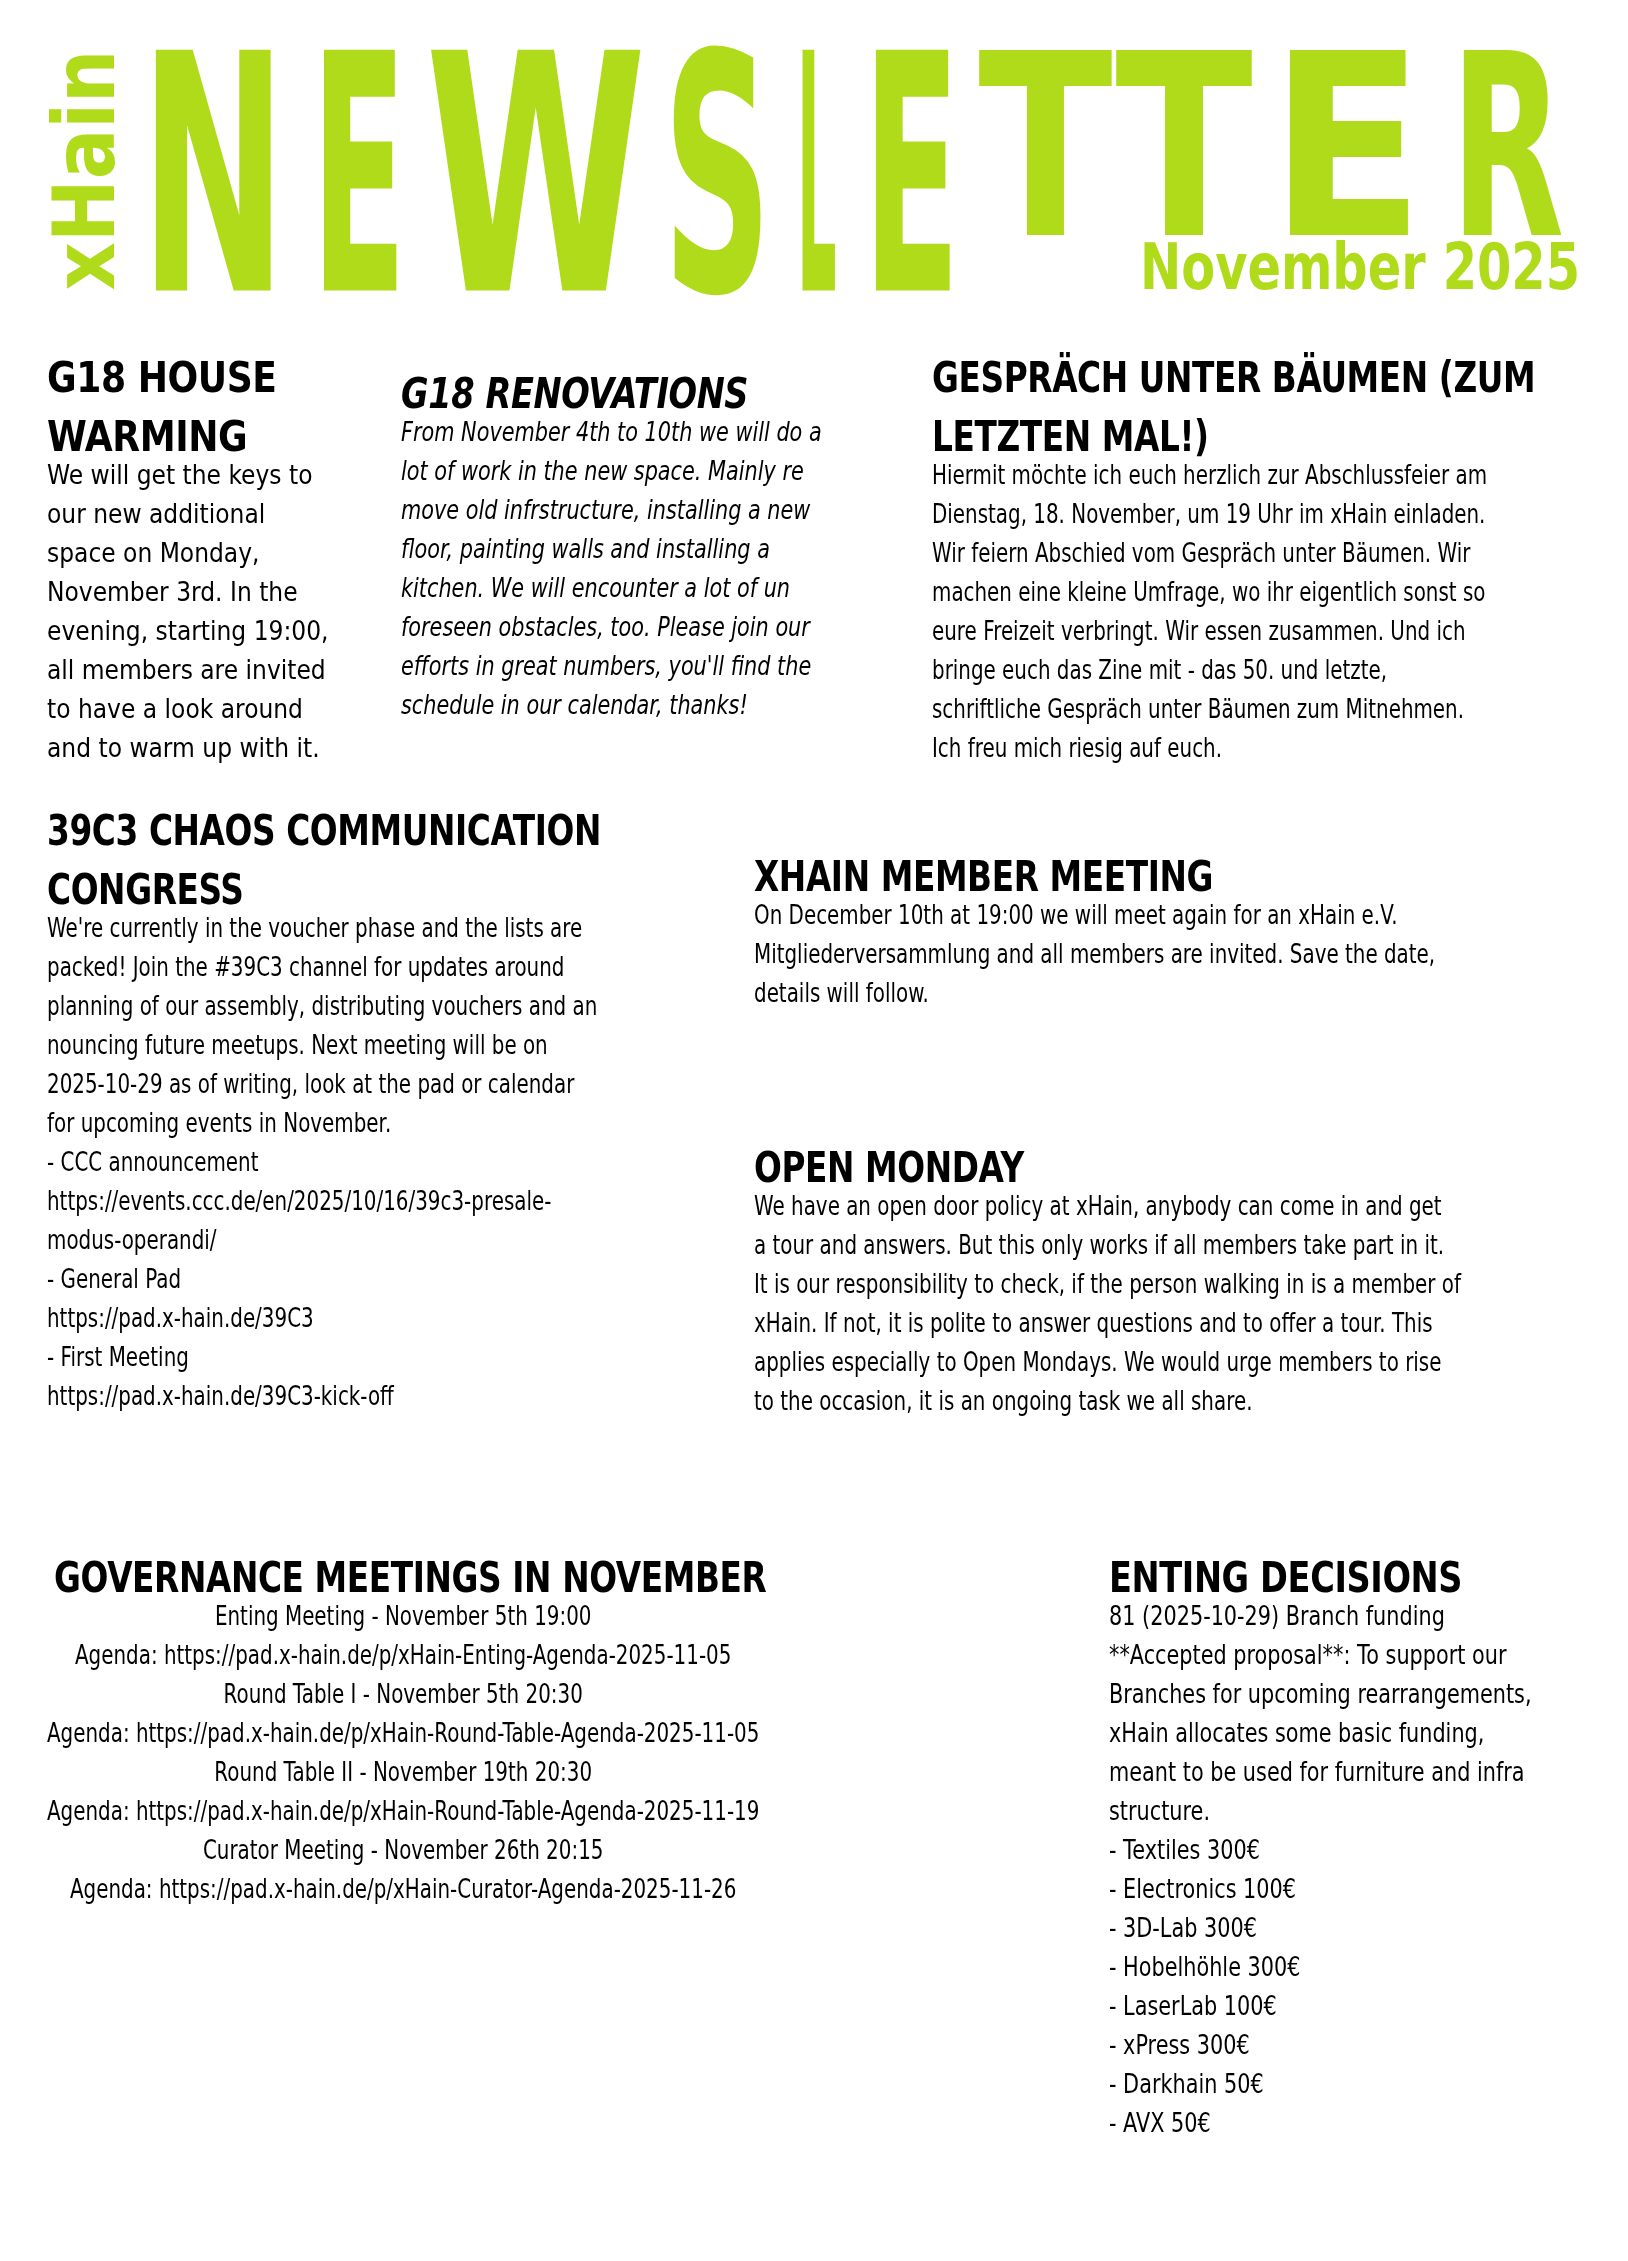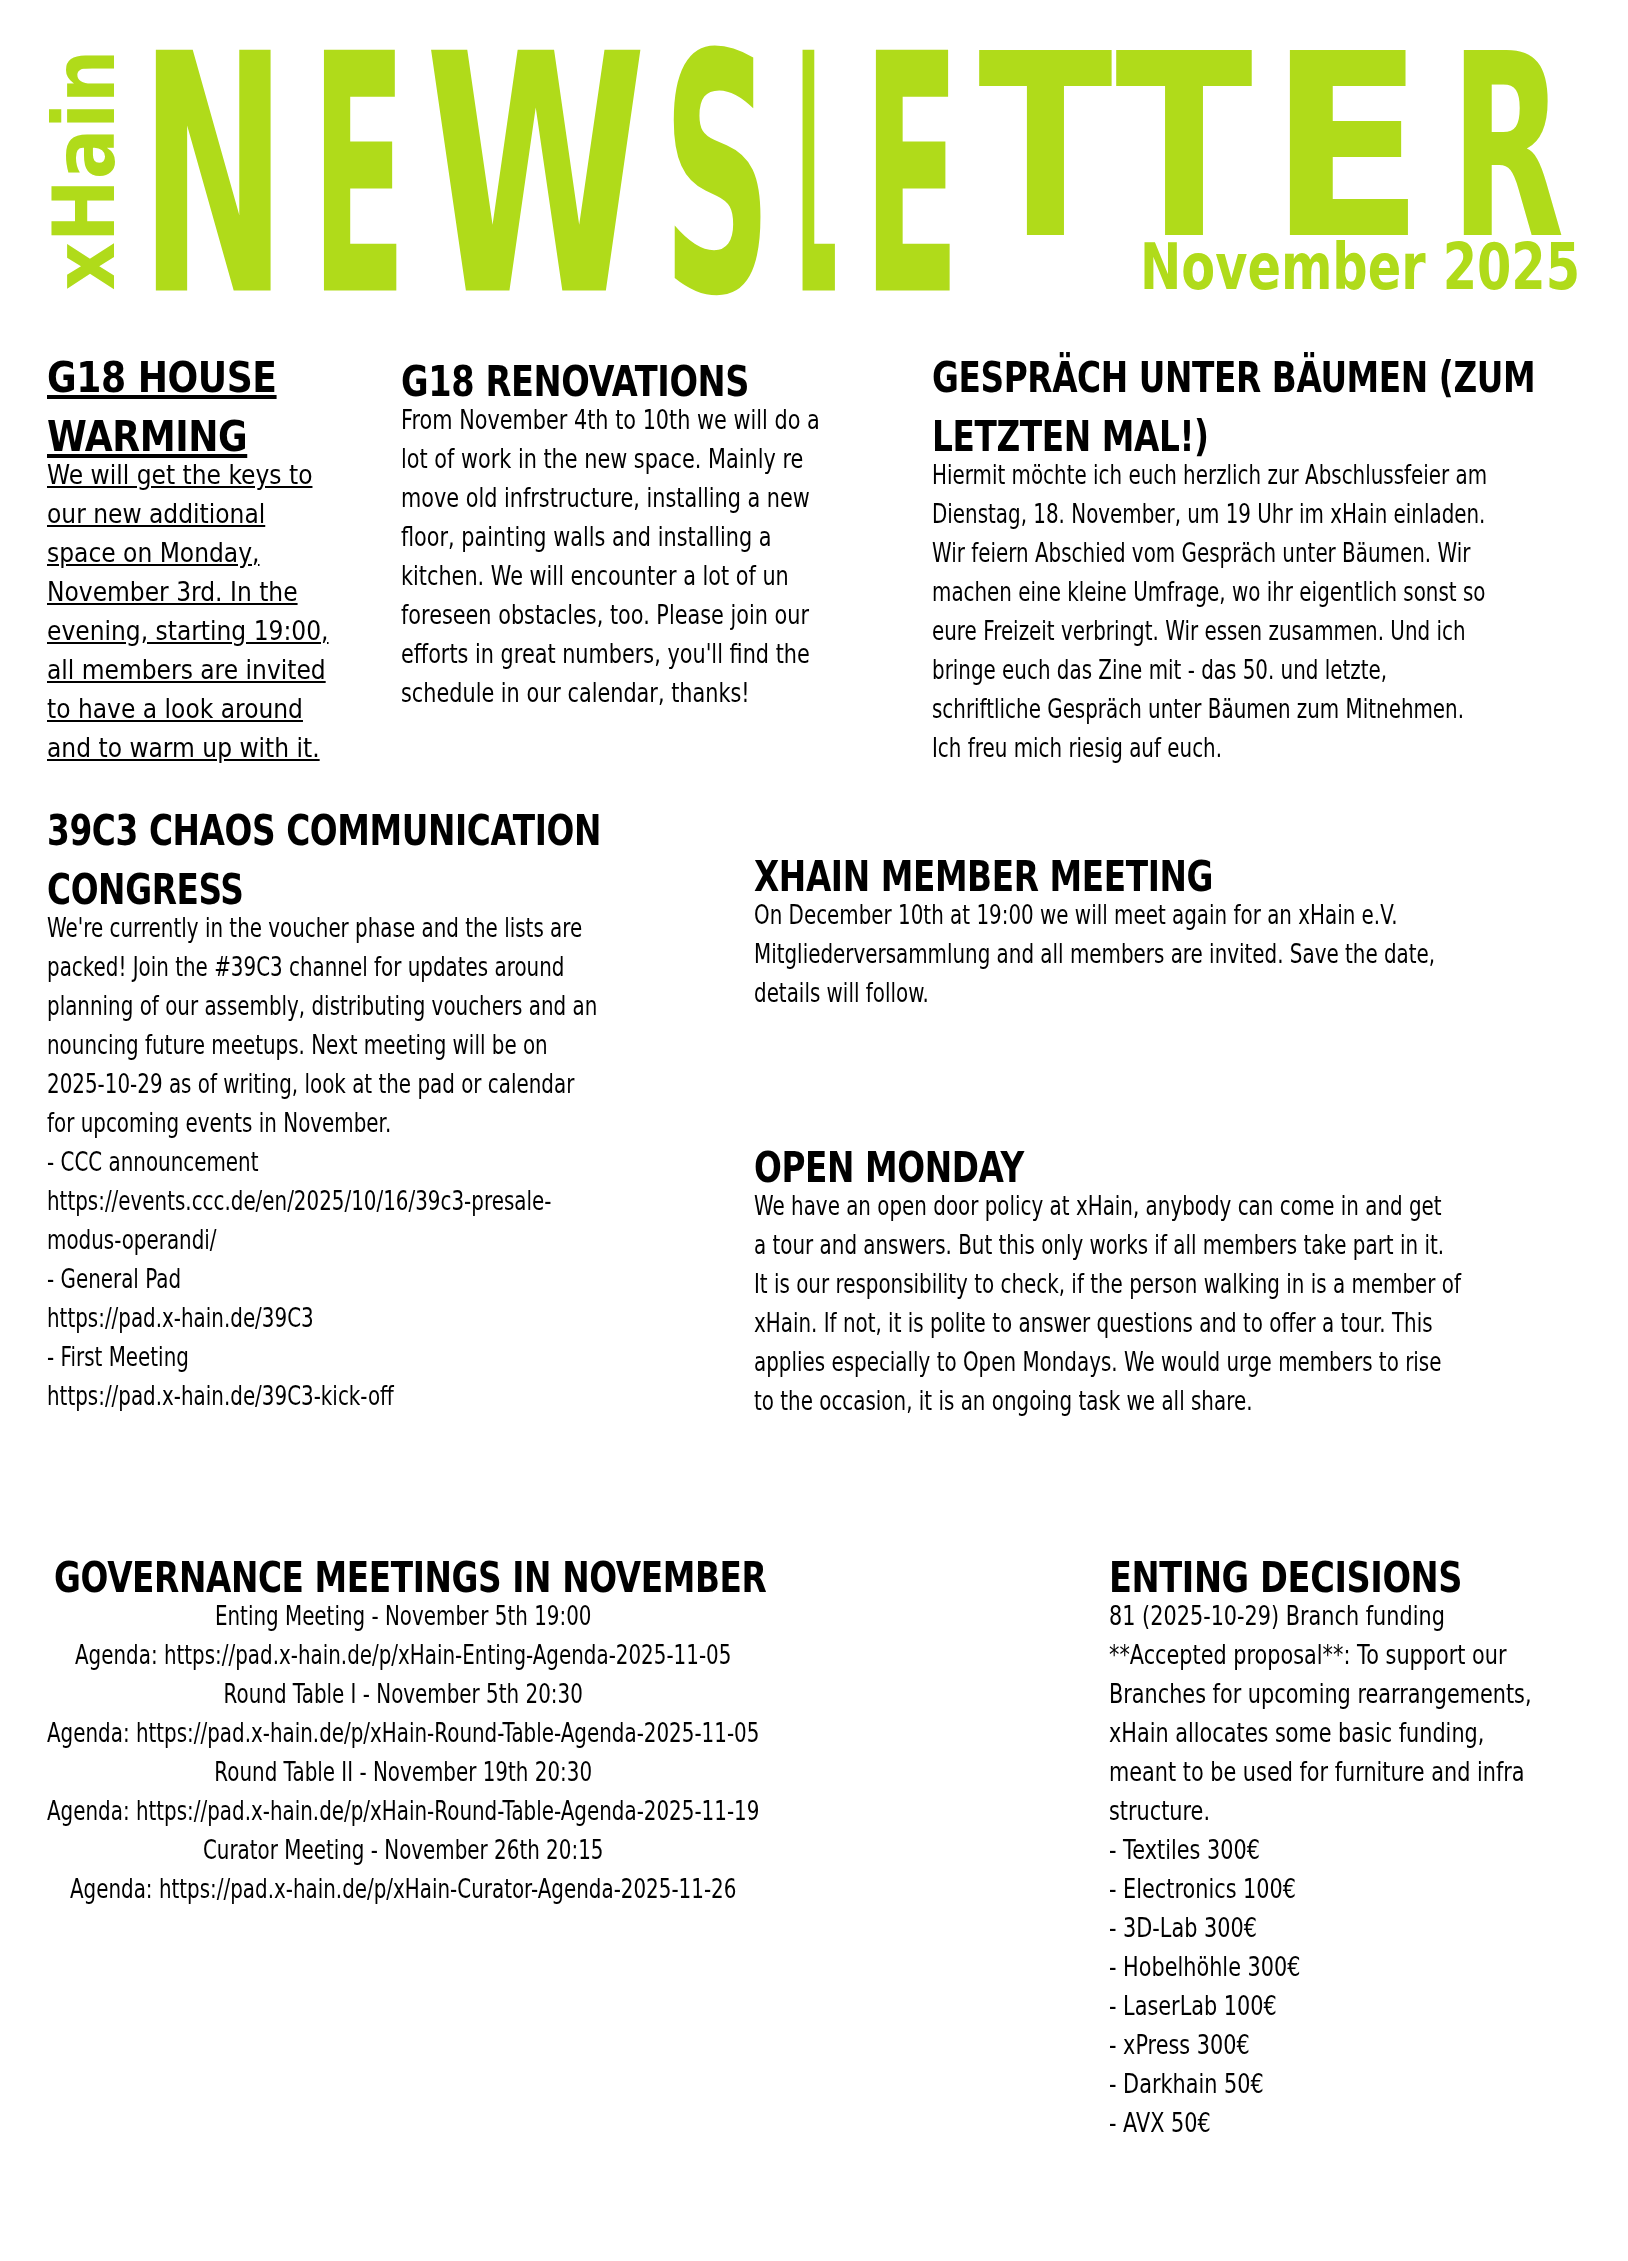--- a/index.html
+++ b/index.html
@@ -38,38 +38,38 @@
         <text x="2163" y="519" fill="#B0DB1A" font-family="DejaVu Sans, sans-serif" font-weight="bold" font-size="730" textLength="297" lengthAdjust="spacingAndGlyphs" transform="translate(0 519) scale(1 0.7693751172827923) translate(0 -519)">T</text>
         <text x="2466" y="519" fill="#B0DB1A" font-family="DejaVu Sans, sans-serif" font-weight="bold" font-size="730" textLength="304" lengthAdjust="spacingAndGlyphs" transform="translate(0 519) scale(1 0.7693751172827923) translate(0 -519)">T</text>
         <text x="2806" y="519" fill="#B0DB1A" font-family="DejaVu Sans, sans-serif" font-weight="bold" font-size="730" textLength="344" lengthAdjust="spacingAndGlyphs" transform="translate(0 519) scale(1 0.7693751172827923) translate(0 -519)">E</text>
         <text x="3207" y="519" fill="#B0DB1A" font-family="DejaVu Sans, sans-serif" font-weight="bold" font-size="730" textLength="252" lengthAdjust="spacingAndGlyphs" transform="translate(0 519) scale(1 0.7693751172827923) translate(0 -519)">R</text>
       </g>
 
     <text id="issue-text" x="2521" y="639" fill="#B0DB1A" font-family="DejaVu Sans, sans-serif" font-weight="bold" font-size="140" textLength="973" lengthAdjust="spacingAndGlyphs">November 2025</text>
   </svg>
 </div>
 
-<div class="section" style="left:47px; top:348px;text-decoration:underline;">
+<div class="section" style="left:47px; top:348px;">
   <h2 class="cond-h" style="transform:scaleX(0.86);">
     <span class="hline">G18 HOUSE</span>
     <span class="hline">WARMING</span>
   </h2>
   <div class="body" style="margin-top:-10px; transform:scaleX(0.90);">
       <span class="line">We will get the keys to</span>
       <span class="line">our new additional</span>
       <span class="line">space on Monday,</span>
       <span class="line">November 3rd. In the</span>
       <span class="line">evening, starting 19:00,</span>
       <span class="line">all members are invited</span>
       <span class="line">to have a look around</span>
       <span class="line">and to warm up with it.</span>
     </div>
 </div>
 
-<div class="section" style="left:401px; top:352px;">
+<div class="section" style="left:401px; top:364px;font-style:italic;">
   <h2 style="transform:scaleX(0.80);">
     <span class="hline">G18 RENOVATIONS</span>
   </h2>
   <div class="body" style="margin-top:-10px; transform:scaleX(0.80);">
       <span class="line">From November 4th to 10th we will do a</span>
       <span class="line">lot of work in the new space. Mainly re</span>
       <span class="line">move old infrstructure, installing a new</span>
       <span class="line">floor, painting walls and installing a</span>
       <span class="line">kitchen. We will encounter a lot of un</span>
       <span class="line">foreseen obstacles, too. Please join our</span>

